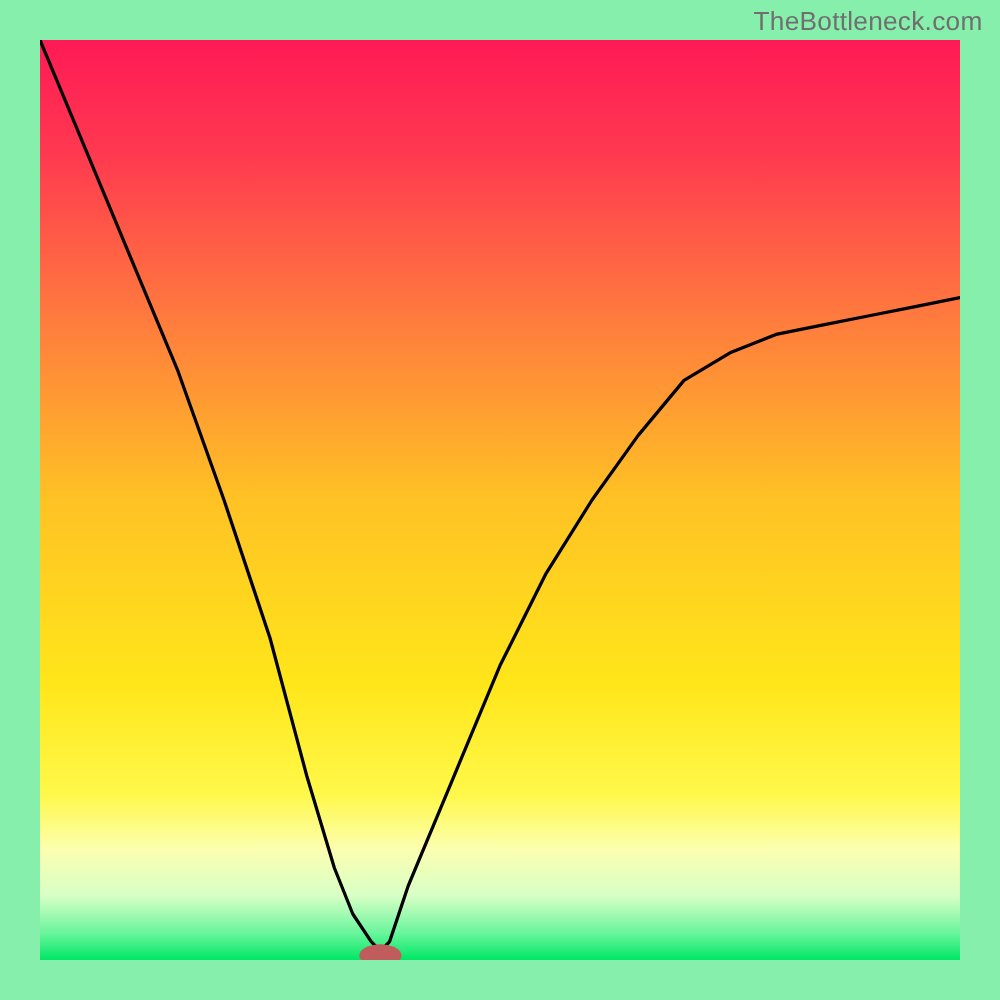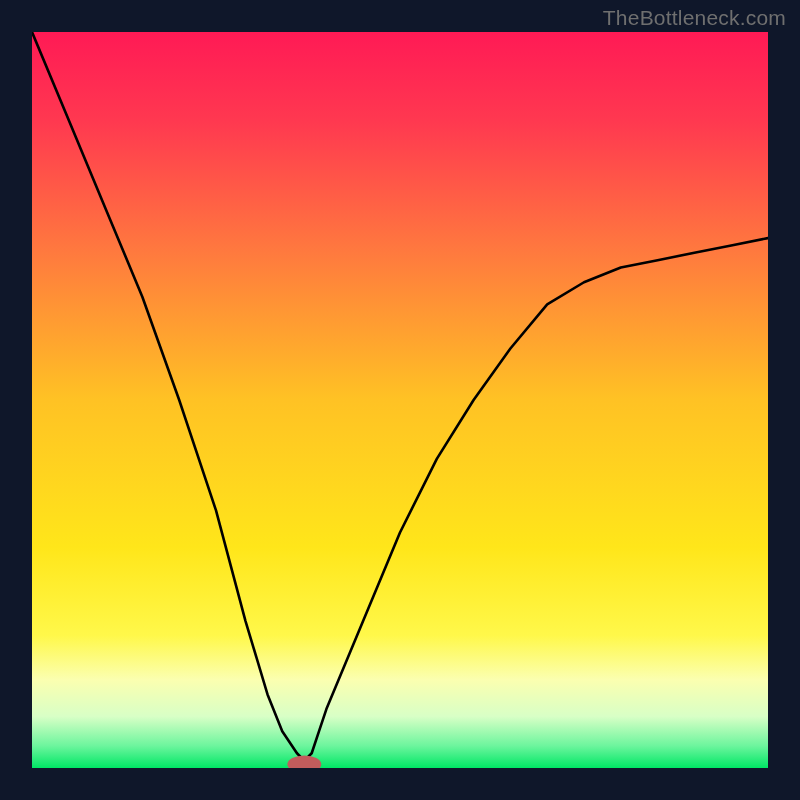--- a/index.html
+++ b/index.html
@@ -8,21 +8,21 @@
     width: 800px;
     height: 800px;
     overflow: hidden;
     background: #000;
     font-family: Arial, Helvetica, sans-serif;
   }
   .frame {
     position: relative;
     width: 800px;
     height: 800px;
-    background: #0f172a;
+    background: #86efac;
   }
   .watermark {
     position: absolute;
     top: 6px;
     right: 14px;
     color: #6f6f6f;
     font-size: 21px;
     letter-spacing: 0.2px;
     font-weight: 400;
     z-index: 10;

